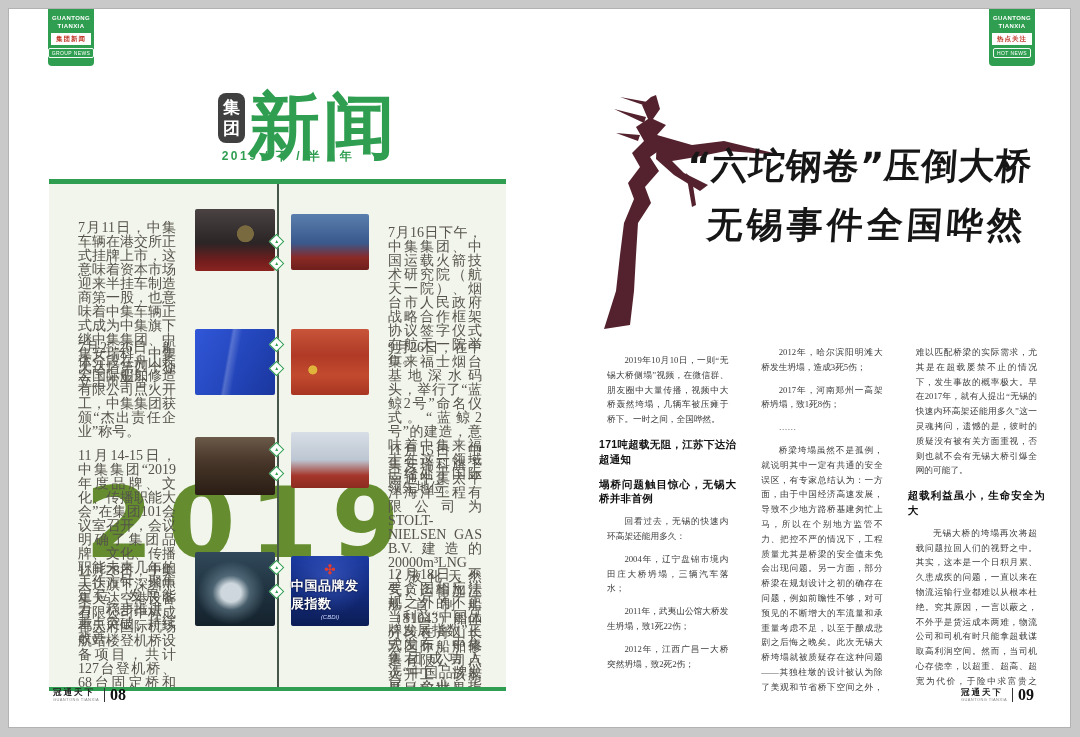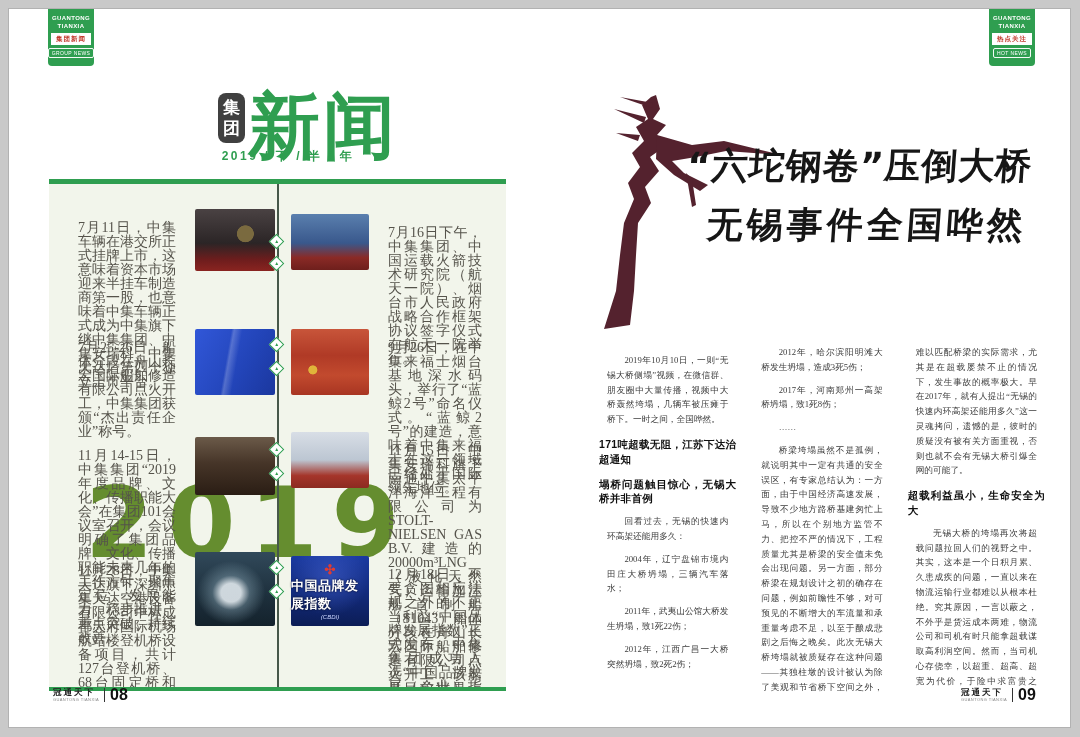--- a/index.html
+++ b/index.html
@@ -63,21 +63,21 @@
   .cbdi-sub{color:#ccd6ff;font-size:6px;font-style:italic;}
 
   
   .footer{position:absolute;top:677px;display:flex;align-items:center;gap:5px;}
   .footer-l{left:44px;}
   .footer-r{left:952px;}
   .f-brand-wrap{display:flex;flex-direction:column;align-items:flex-start;line-height:1;}
   .f-brand{font-size:8.5px;font-weight:bold;color:#222;letter-spacing:2px;}
   .f-brand-en{font-size:4px;color:#888;letter-spacing:.4px;margin-top:1px;}
   .f-div{width:1px;height:14px;background:#333;}
-  .f-page{font-size:16px;font-weight:bold;color:#111;font-family:Liberation Sans, sans-serif;}
+  .f-page{font-size:16px;font-weight:bold;color:#111;font-family:Liberation Serif, serif;}
 
   
   .crack{position:absolute;left:587px;top:86px;width:190px;height:240px;z-index:0;}
   .headline{position:absolute;left:676px;top:134px;width:344px;text-align:right;color:#161616;
             font-weight:900;font-family:"DejaVu Sans",sans-serif;transform:skewX(-4deg);z-index:1;}
   .h1{font-size:36px;line-height:46px;letter-spacing:1px;white-space:nowrap;}
   .h2{font-size:36px;line-height:46px;letter-spacing:4px;margin-top:13px;white-space:nowrap;}
 
   .article{position:absolute;left:590px;top:336px;width:446px;height:358px;
            column-count:3;column-gap:17px;column-fill:auto;overflow:hidden;

